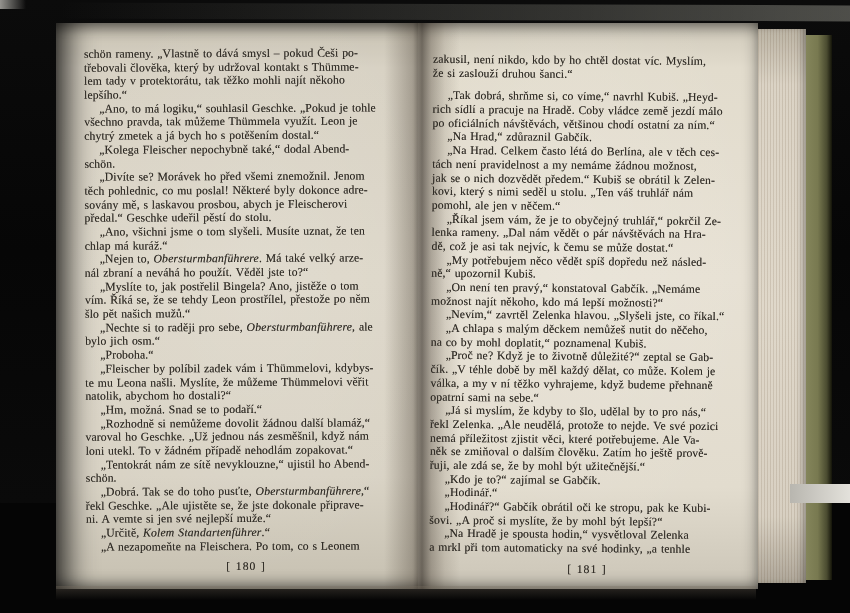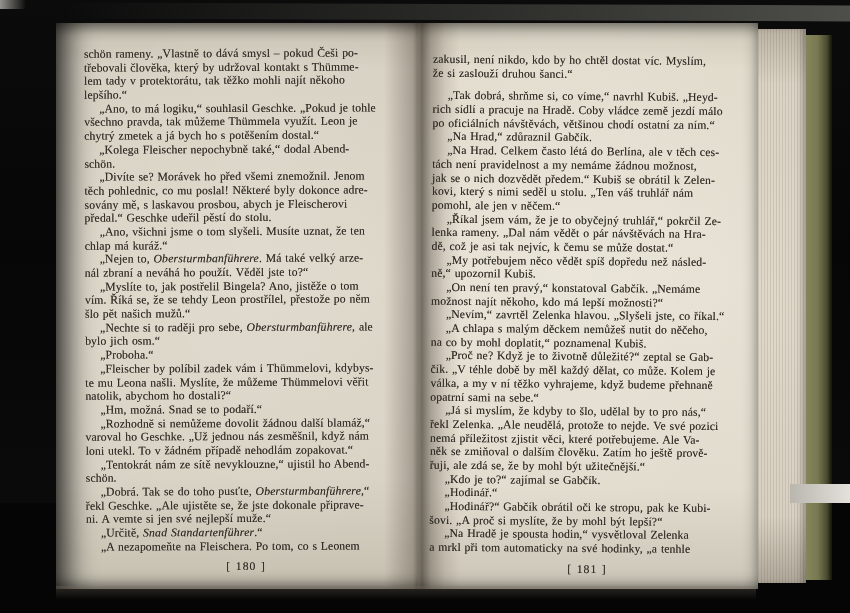--- a/index.html
+++ b/index.html
@@ -134,21 +134,21 @@
           <div class="line">natolik, abychom ho dostali?“</div>
           <div class="line ind">„Hm, možná. Snad se to podaří.“</div>
           <div class="line ind">„Rozhodně si nemůžeme dovolit žádnou další blamáž,“</div>
           <div class="line">varoval ho Geschke. „Už jednou nás zesměšnil, když nám</div>
           <div class="line">loni utekl. To v žádném případě nehodlám zopakovat.“</div>
           <div class="line ind">„Tentokrát nám ze sítě nevyklouzne,“ ujistil ho Abend-</div>
           <div class="line">schön.</div>
           <div class="line ind">„Dobrá. Tak se do toho pusťte, <em>Obersturmbanführere</em>,“</div>
           <div class="line">řekl Geschke. „Ale ujistěte se, že jste dokonale připrave-</div>
           <div class="line">ni. A vemte si jen své nejlepší muže.“</div>
-          <div class="line ind">„Určitě, <em>Snad Standartenführer</em>.“</div>
+          <div class="line ind">„Určitě, <em>Kolem Standartenführer</em>.“</div>
           <div class="line ind">„A nezapomeňte na Fleischera. Po tom, co s Leonem</div>
         </div>
       <div class="page-number">[ 180 ]</div>
     </div>
 
     <div class="page-text text-right">
       <div>
           <div class="line">zakusil, není nikdo, kdo by ho chtěl dostat víc. Myslím,</div>
           <div class="line">že si zaslouží druhou šanci.“</div>
           <div class="line gap"></div>

